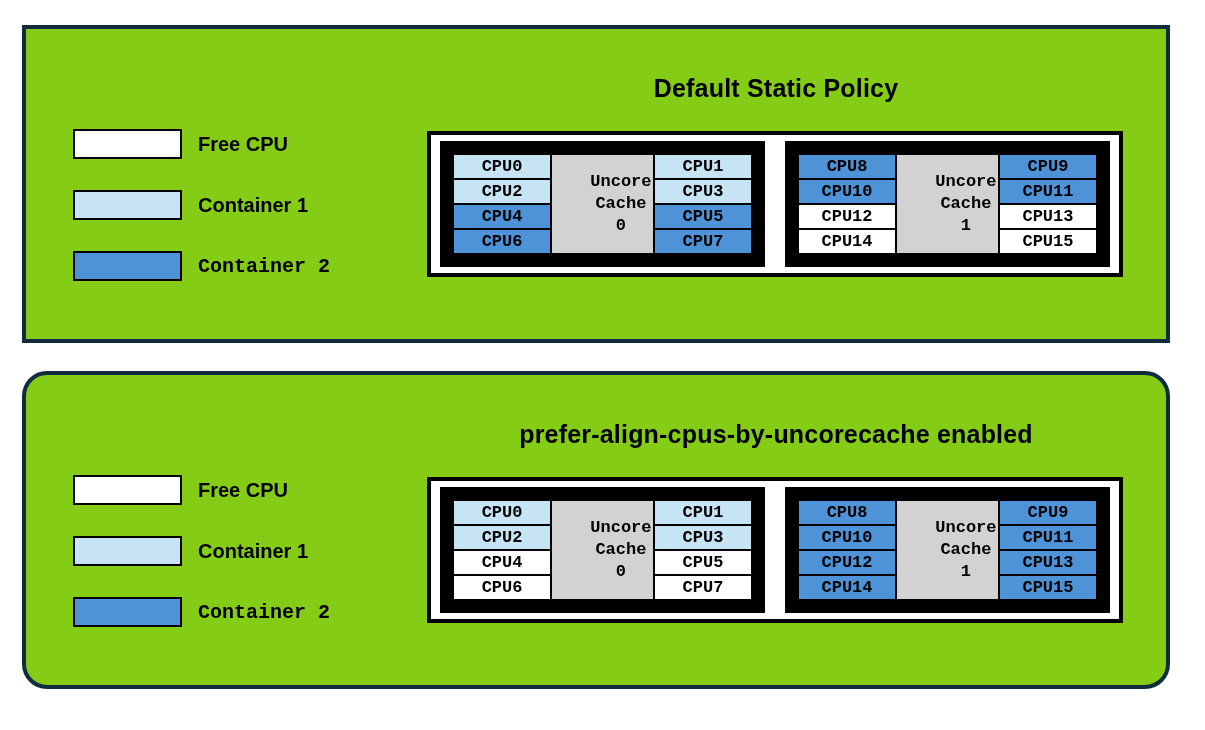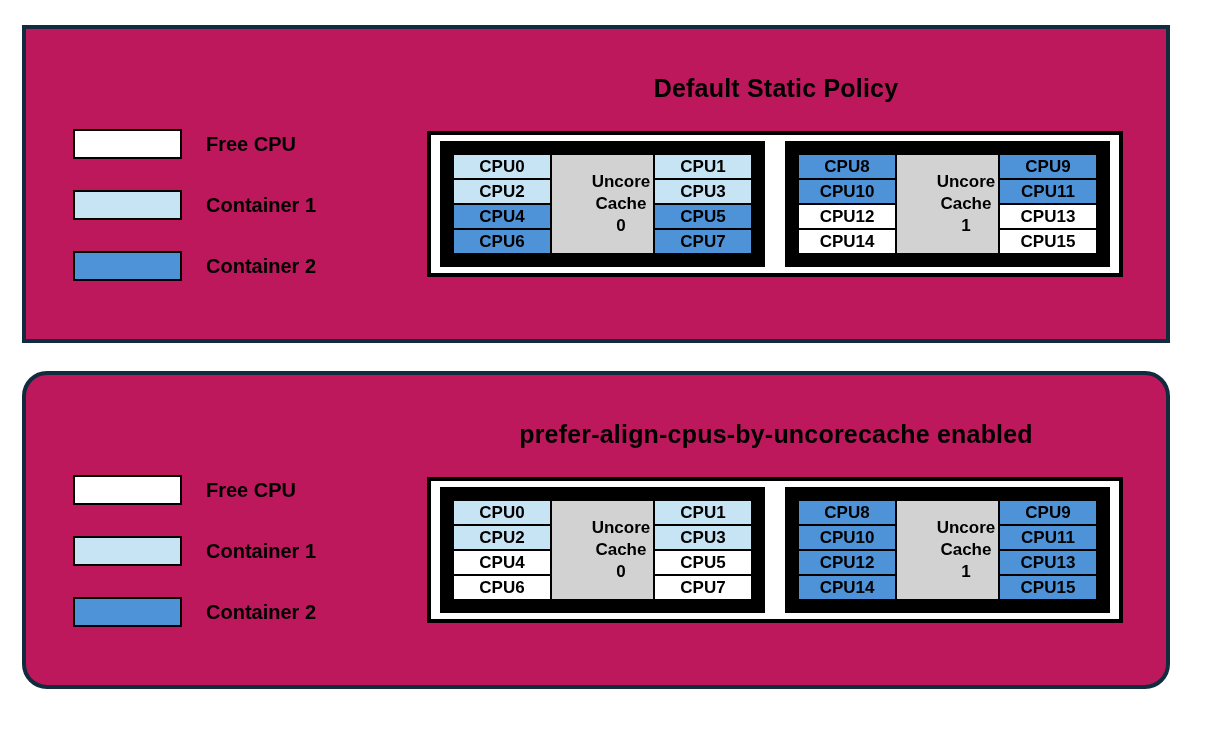--- a/index.html
+++ b/index.html
@@ -10,21 +10,21 @@
     height: 730px;
     font-family: "Liberation Sans", sans-serif;
     color: #000;
     overflow: hidden;
   }
   .panel {
     position: absolute;
     left: 22px;
     width: 1148px;
     height: 318px;
-    background: #be185d;
+    background: #84cc16;
     border: 4px solid var(--panel-border, #102c3e);
   }
   #panel-default { top: 25px; }
   #panel-aligned { top: 371px; border-radius: 25px; }
 
   .panel-title {
     position: absolute;
     top: 45px;
     left: 380px;
     width: 740px;
@@ -33,25 +33,25 @@
     font-weight: bold;
     letter-spacing: 0.2px;
     white-space: nowrap;
   }
 
   .legend-row {
     position: absolute;
     left: 47px;
     display: flex;
     align-items: center;
-    gap: 24px;
+    gap: 16px;
   }
   .legend-row.r0 { top: 100px; }
   .legend-row.r1 { top: 161px; }
-  .legend-row.r2 { top: 222px; }
+  .legend-row.r2 { top: 222px; font-family: Liberation Mono, monospace; }
   .legend-swatch {
     width: 109px;
     height: 30px;
     border: 2px solid #000;
     background: #fff;
   }
   .legend-label {
     font-size: 20px;
     font-weight: bold;
     white-space: nowrap;
@@ -70,20 +70,21 @@
     gap: 20px;
   }
   .uncore-group {
     flex: 1;
     display: grid;
     grid-template-columns: 1fr 1.05fr 1fr;
     grid-template-rows: repeat(4, 1fr);
     gap: 2px;
     padding: 14px;
     background: #000;
+    font-family: Liberation Mono, monospace;
   }
   .cpu-cell {
     display: flex;
     align-items: center;
     justify-content: center;
     font-size: 17px;
     font-weight: bold;
     background: #fff;
   }
   .cache-cell {

